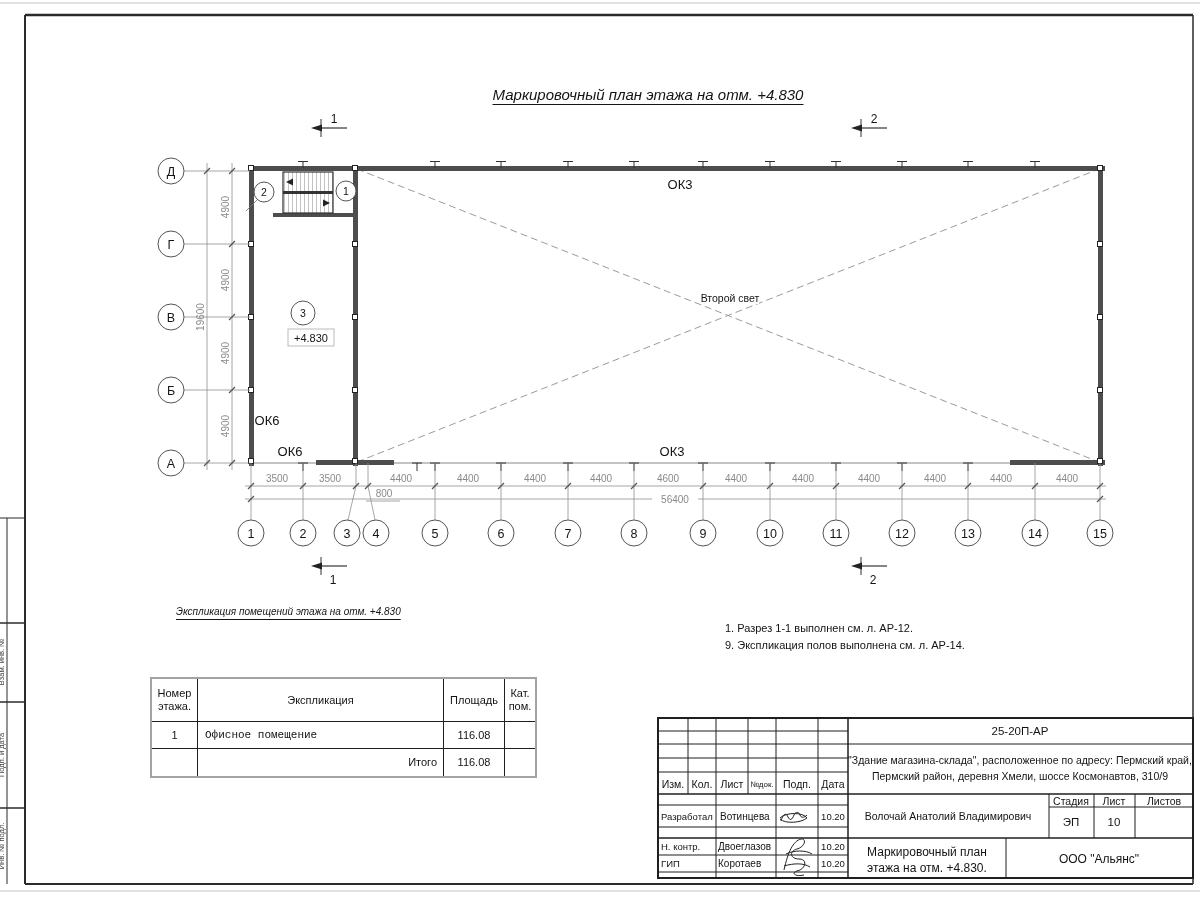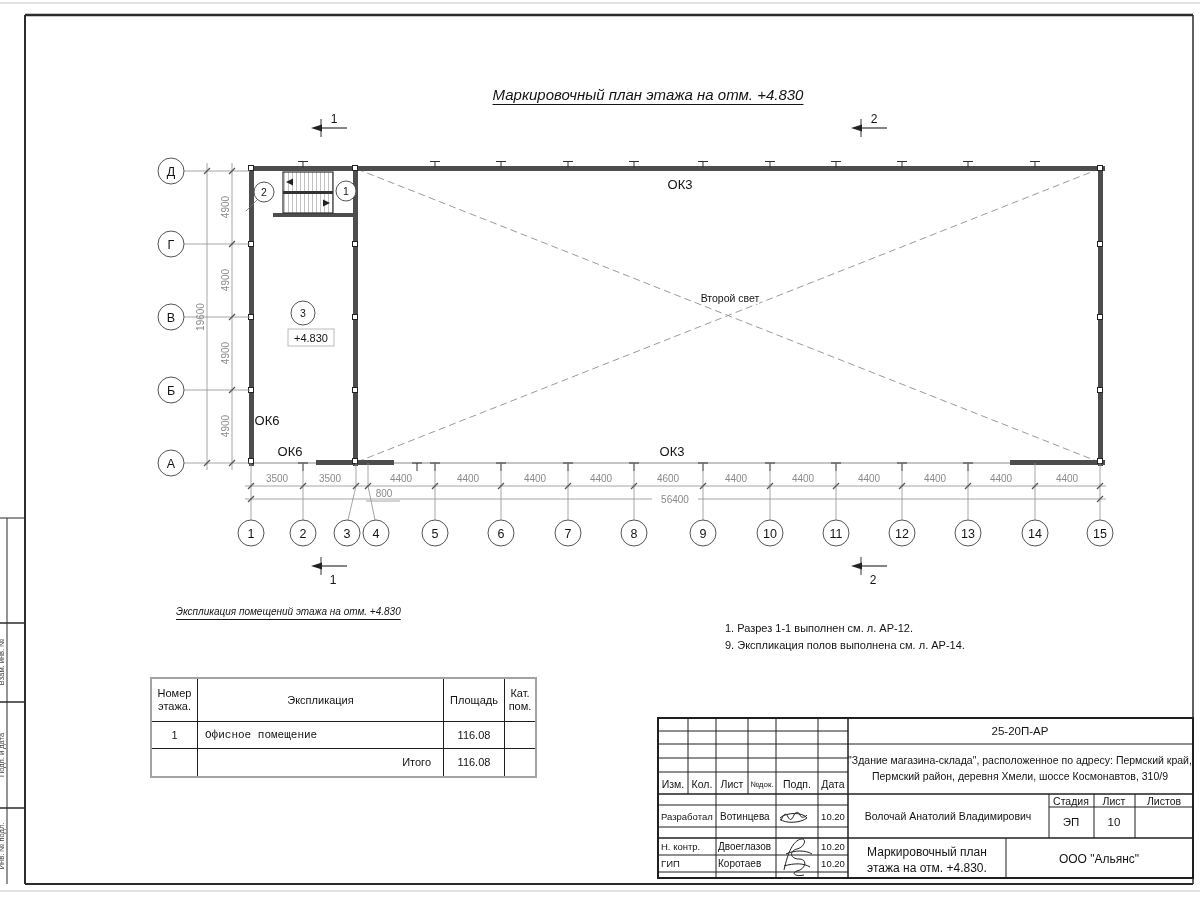--- a/index.html
+++ b/index.html
@@ -23,21 +23,21 @@
   .expl-title{left:176px;top:606px;font-size:10px;font-style:italic;
       text-decoration:underline;text-underline-offset:4px;}
   .expl-table{left:150px;top:650px;border:2px solid #a3a3a3;display:grid;
       grid-template-columns:46px 246px 61px 30px;grid-template-rows:43px 27px 27px;
       font-size:11px;margin-top:27px;}
   .expl-table>div{border-right:1.5px solid #1f1f1f;border-bottom:1.5px solid #1f1f1f;
       display:flex;align-items:center;justify-content:center;text-align:center;line-height:1.15;}
   .expl-table>div:nth-child(4n){border-right:none;}
   .expl-table>div:nth-child(n+9){border-bottom:none;}
   .cell-left{justify-content:flex-start !important;padding-left:7px;text-align:left;font-family:Liberation Mono, monospace;}
-  .cell-right{justify-content:flex-end !important;padding-right:12px;text-align:right;}
+  .cell-right{justify-content:flex-end !important;padding-right:6px;text-align:right;}
   .notes{left:725px;top:620px;font-size:11px;line-height:16.5px;}
   .notes .wrap{padding-left:16px;}
 </style>
 </head>
 <body>
 <div id="page">
 
 <svg width="1200" height="900" viewBox="0 0 1200 900">
 
   <g>

